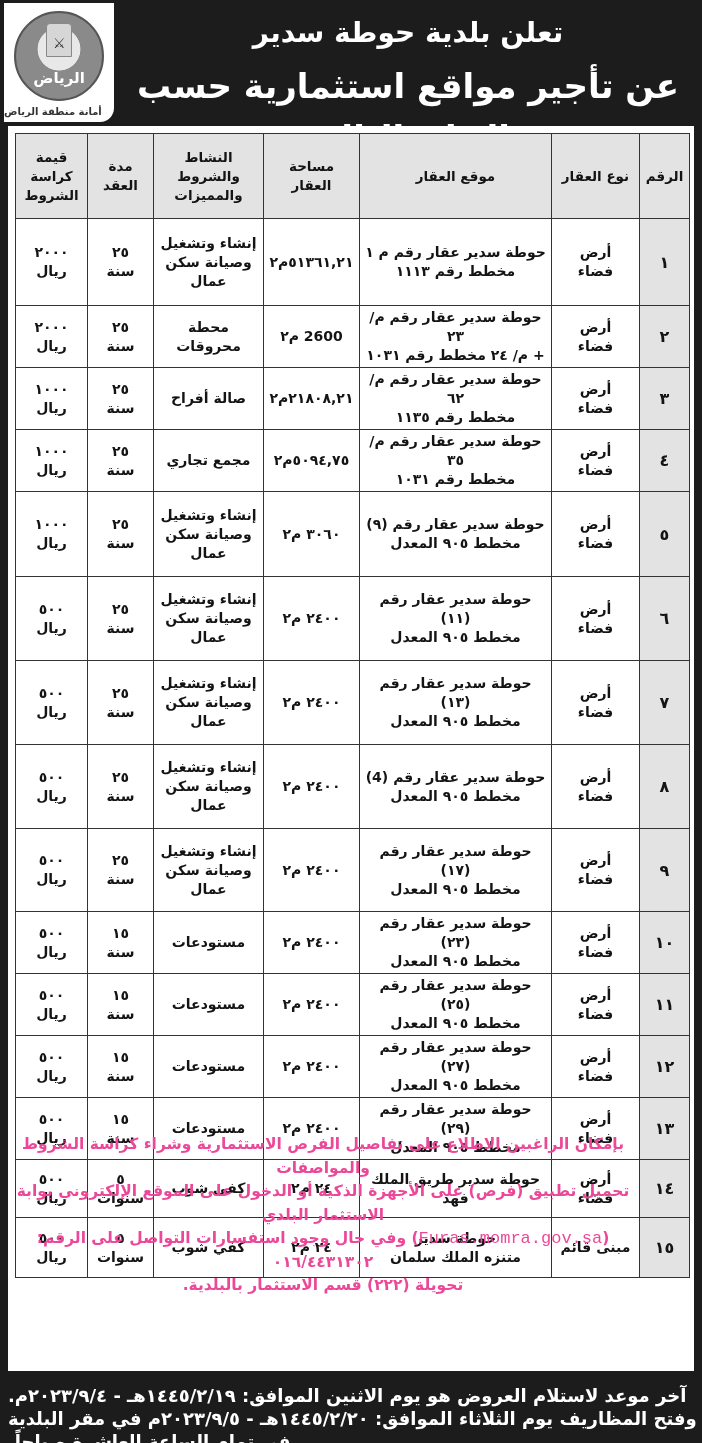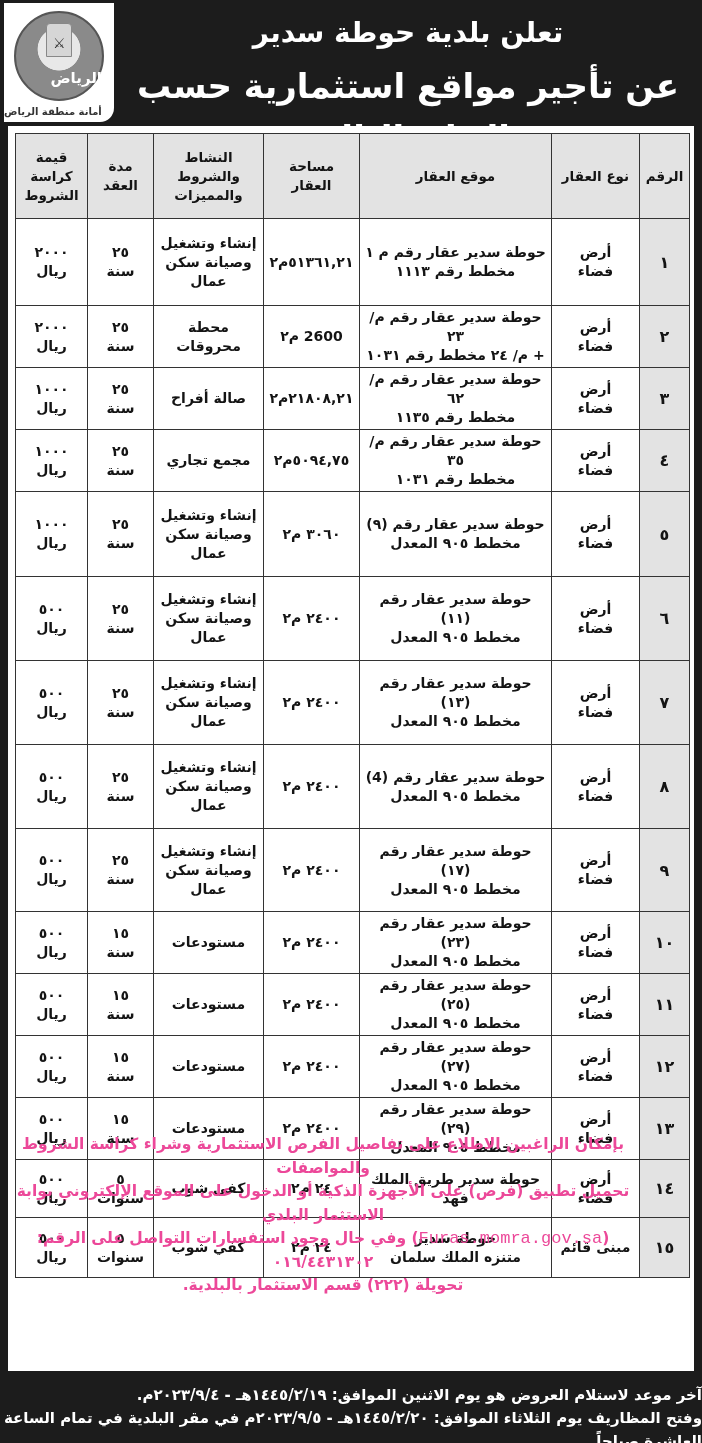--- a/index.html
+++ b/index.html
@@ -17,21 +17,21 @@
     position: absolute; left: 10px; top: 8px; width: 90px; height: 90px; border-radius: 50%;
     background: radial-gradient(circle at 50% 42%, #e8e8e8 0 32%, #8a8a8a 33% 100%);
     border: 2px solid #555;
   }
   .logo-circle .tower {
     position: absolute; left: 30px; top: 10px; width: 26px; height: 34px;
     background: #d6d6d6; border: 1px solid #888; border-radius: 4px 4px 0 0;
   }
   .logo-circle .emblem { position: absolute; left: 37px; top: 22px; font-size: 14px; color: #333; }
   .logo-circle .word {
-    position: absolute; left: 0; right: 0; top: 56px; text-align: right;
+    position: absolute; left: 0; right: 0; top: 56px; text-align: center;
     font-family: "DejaVu Sans", sans-serif; font-weight: bold; font-size: 15px; color: #fff;
     direction: rtl;
   }
   .logo-caption {
     position: absolute; left: 0; right: 0; top: 103px; text-align: left;
     font-size: 10px; font-weight: bold; color: #333; direction: rtl;
   }
   .title-block {
     position: absolute; left: 118px; top: 4px; width: 580px; height: 118px;
     direction: rtl; text-align: center; color: #fff;
@@ -57,22 +57,22 @@
   table.grid td.num { background: #e3e3e3; font-size: 16px; }
   td .ln { display: block; }
 
   .notice {
     position: absolute; left: 8px; top: 1133px; width: 630px; direction: rtl; text-align: center;
     font-family: "DejaVu Sans", sans-serif; font-weight: bold; font-size: 15.5px; line-height: 23.5px; color: #ec4899;
   }
   .notice .url { font-family: Liberation Mono, monospace; font-weight: normal; font-size: 17px; }
 
   .footer {
-    position: absolute; left: 0; top: 1376px; width: 702px; height: 67px; direction: rtl; text-align: right; color: #fff;
-    font-family: "DejaVu Sans", sans-serif; font-weight: bold; font-size: 15px; line-height: 23px; padding-top: 8px;
+    position: absolute; left: 0; top: 1376px; width: 702px; height: 67px; direction: rtl; text-align: left; color: #fff;
+    font-family: "DejaVu Sans", sans-serif; font-weight: bold; font-size: 18px; line-height: 23px; padding-top: 8px; padding-left: 8px;
   }
 </style>
 </head>
 <body>
 
 <div class="frame">
 
   <div class="logo-panel">
     <div class="logo-circle">
       <div class="tower"></div>

